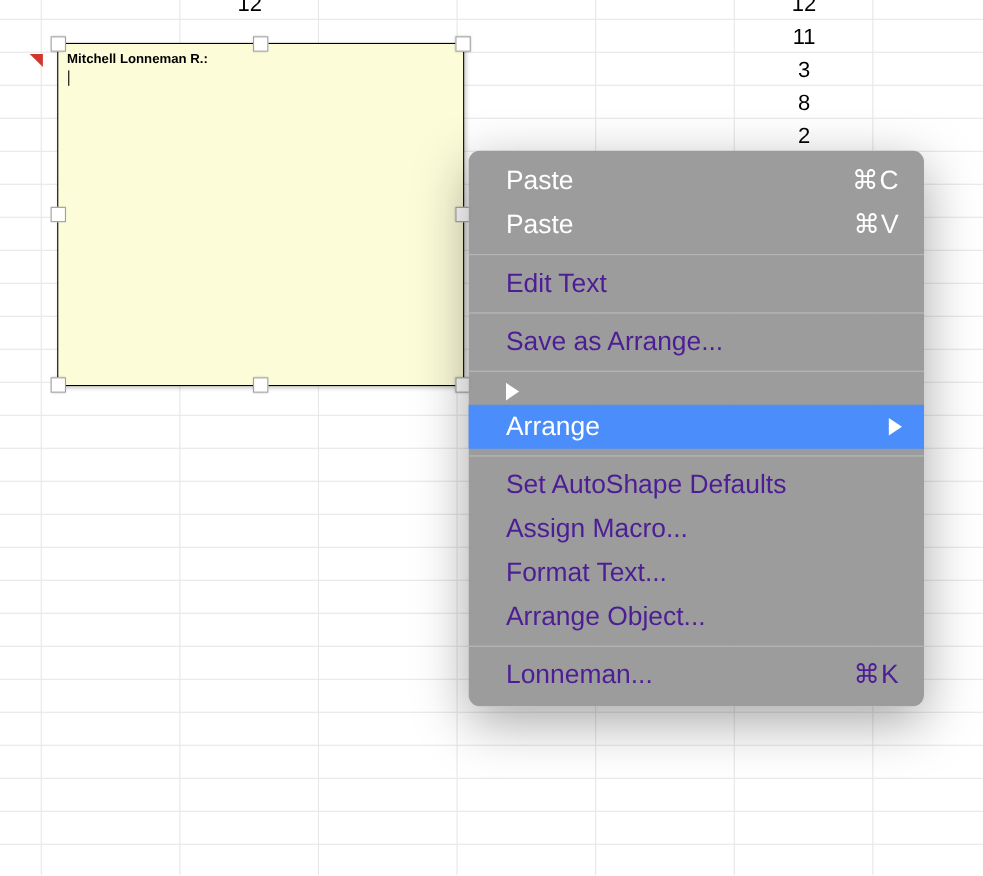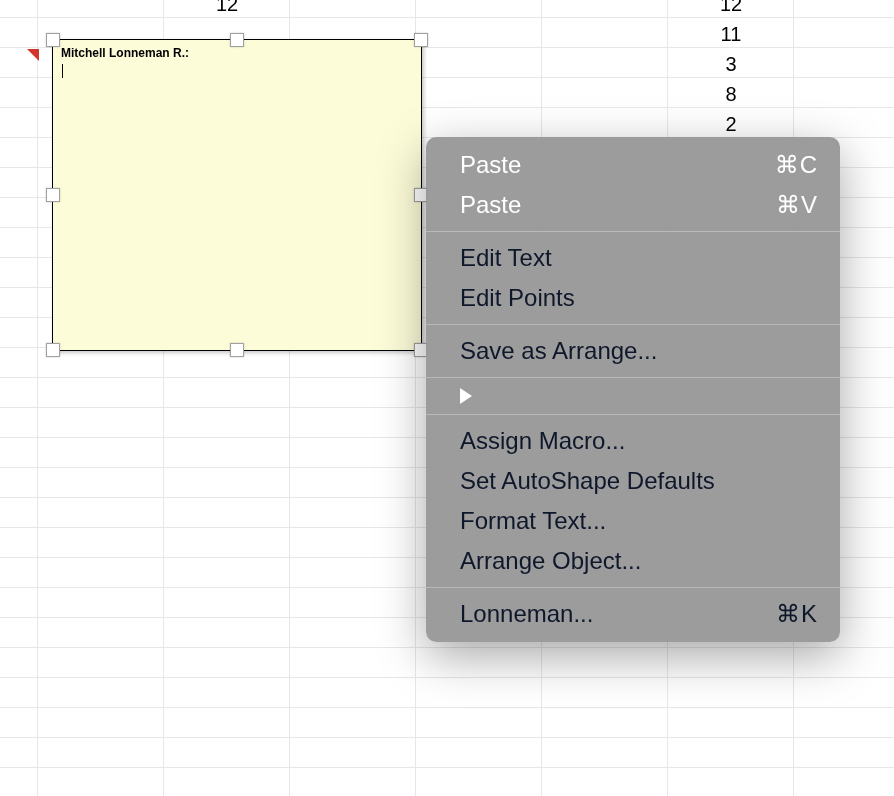--- a/index.html
+++ b/index.html
@@ -100,21 +100,21 @@
   }
   .ctx-item, .ctx-item-disabled {
     display: flex;
     align-items: center;
     justify-content: space-between;
     padding: 4px 22px 4px 34px;
     font-size: 24px;
     line-height: 32px;
   }
   .ctx-item { color: #fff; }
-  .ctx-item-disabled { color: #0f172a; }
+  .ctx-item-disabled { color: #4c1d95; }
   .ctx-item.highlight {
     background: #4a8dfb;
     color: #fff;
   }
   .ctx-sep {
     border: none;
     border-top: 1px solid #b9b9b9;
     margin: 6px 0;
   }
   .shortcut {
@@ -201,37 +201,38 @@
     <span class="shortcut">⌘C</span>
   </div>
   <div class="ctx-item">
     <span>Paste</span>
     <span class="shortcut">⌘V</span>
   </div>
   <hr class="ctx-sep">
   <div class="ctx-item-disabled">
     <span>Edit Text</span>
   </div>
-  <div class="ctx-item-disabled">
-    <span>Edit Points</span>
-  </div>
   <hr class="ctx-sep">
   <div class="ctx-item-disabled">
     <span>Save as Arrange...</span>
   </div>
   <hr class="ctx-sep">
   <div class="ctx-item">
     <span class="submenu-arrow"></span>
   </div>
-  <hr class="ctx-sep">
+  <div class="ctx-item highlight">
+    <span>Arrange</span>
+    <span class="submenu-arrow"></span>
+  </div>
+  <hr class="ctx-sep">
+  <div class="ctx-item-disabled">
+    <span>Set AutoShape Defaults</span>
+  </div>
   <div class="ctx-item-disabled">
     <span>Assign Macro...</span>
-  </div>
-  <div class="ctx-item-disabled">
-    <span>Set AutoShape Defaults</span>
   </div>
   <div class="ctx-item-disabled">
     <span>Format Text...</span>
   </div>
   <div class="ctx-item-disabled">
     <span>Arrange Object...</span>
   </div>
   <hr class="ctx-sep">
   <div class="ctx-item-disabled">
     <span>Lonneman...</span>

